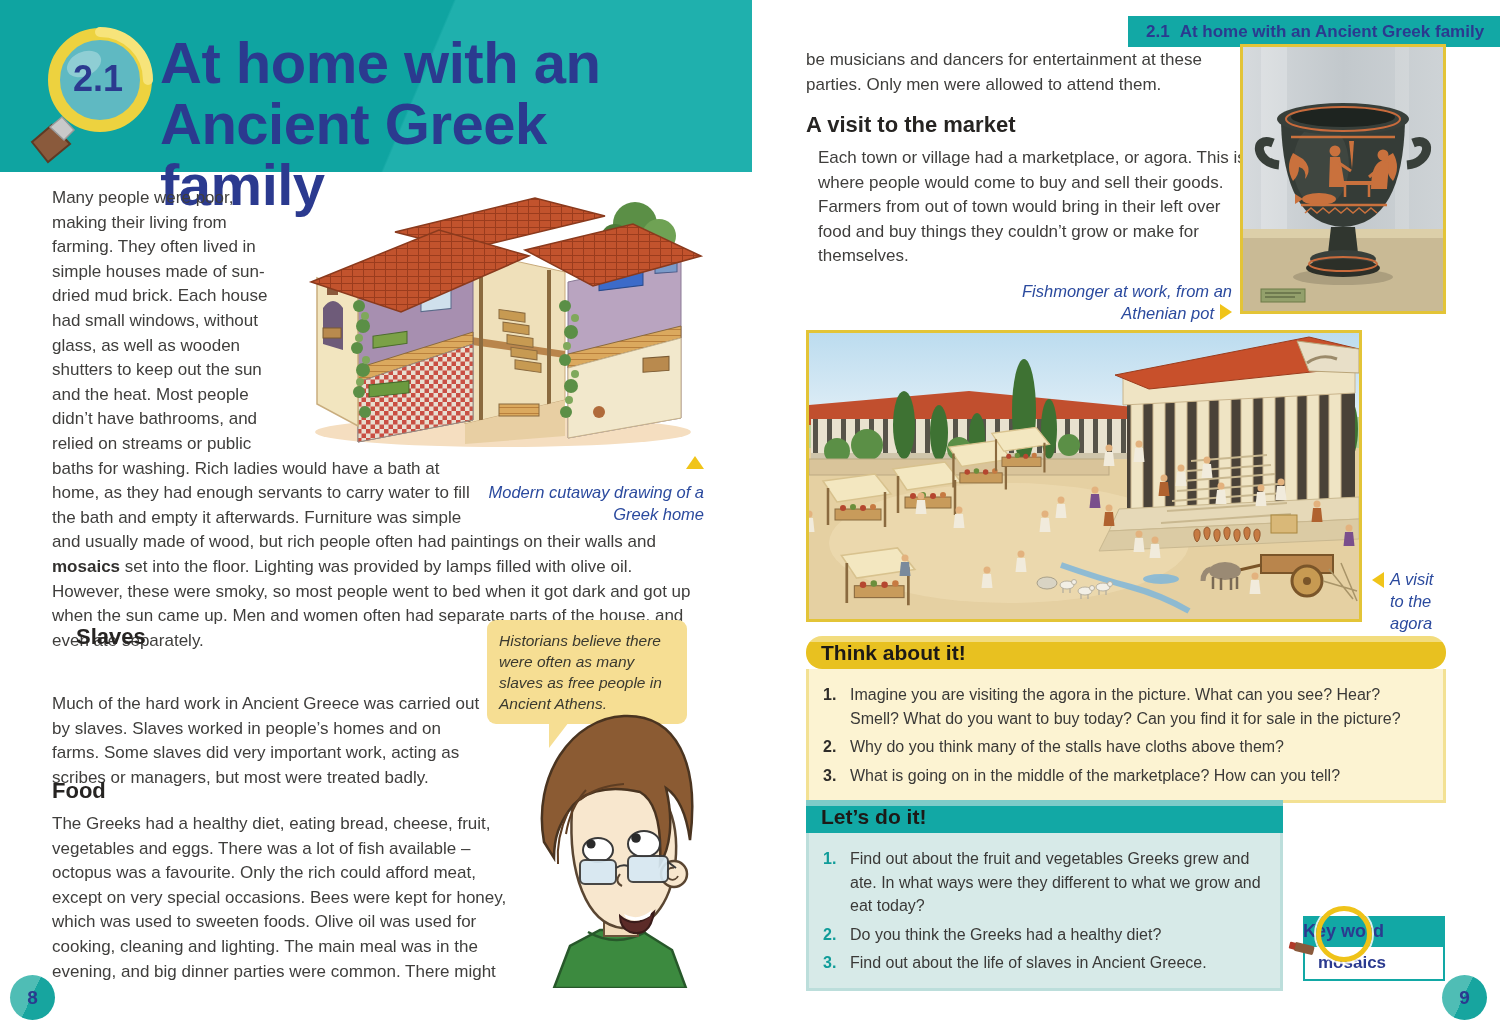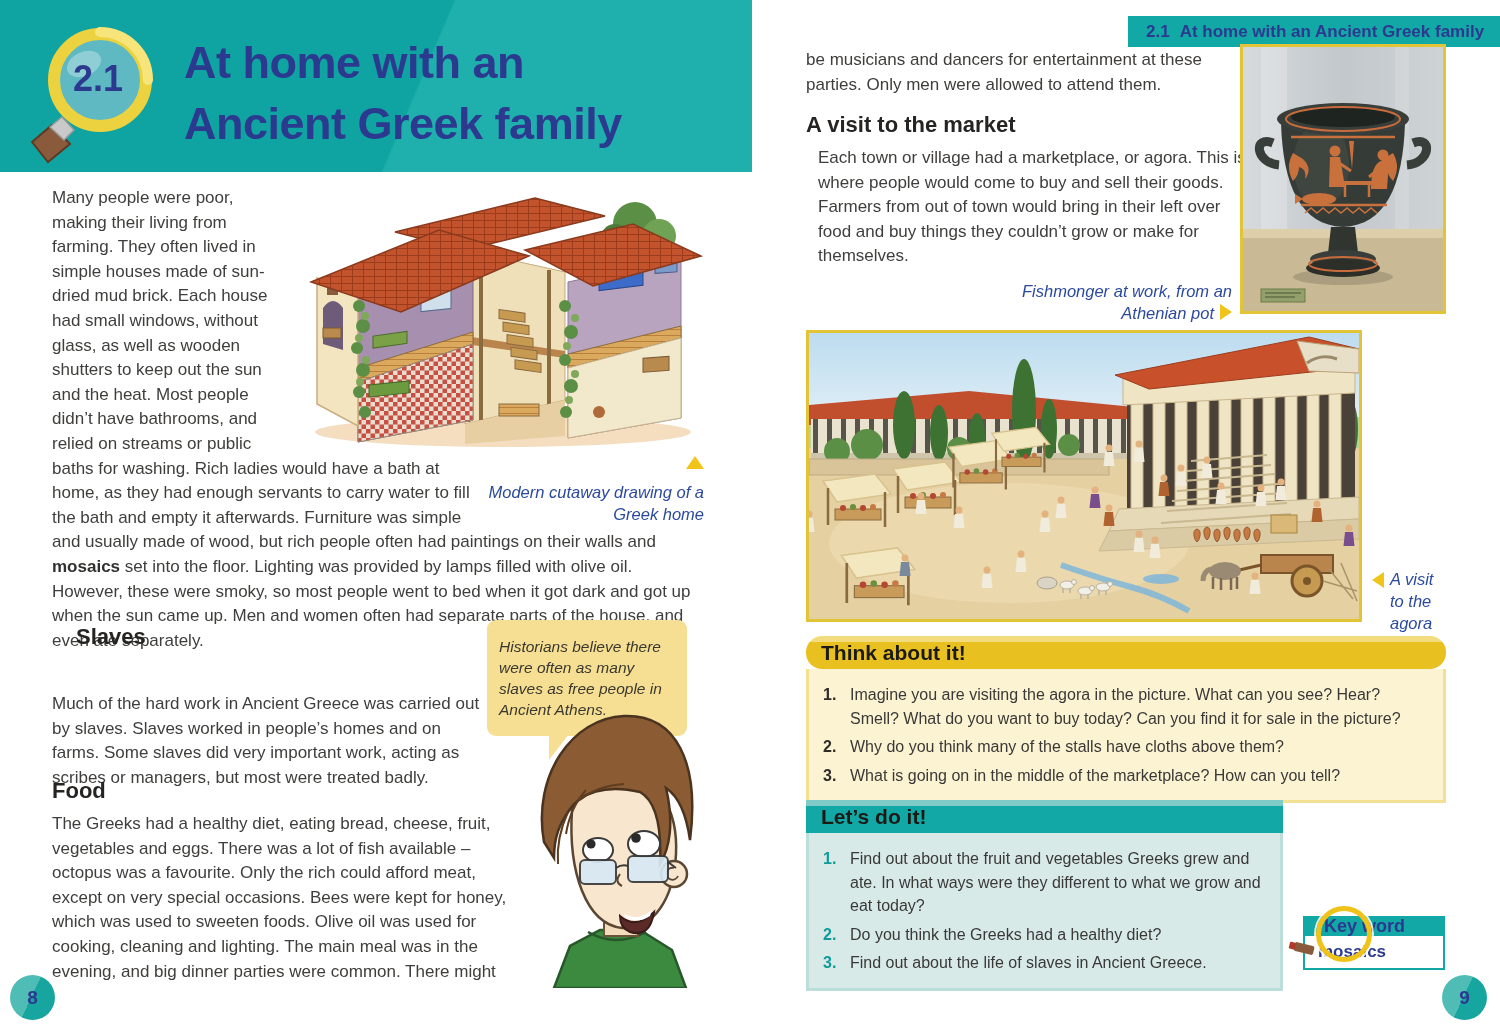--- a/index.html
+++ b/index.html
@@ -4,38 +4,38 @@
 <style>
   html,body{margin:0;padding:0;background:#fff;}
   .spread{position:relative;width:1500px;height:1035px;background:#ffffff;overflow:hidden;
           font-family:"Liberation Sans",sans-serif;color:#3f3e3c;}
   
   .header-band{position:absolute;left:0;top:0;width:752px;height:172px;
     background:linear-gradient(113deg,#0fa4a1 55%,#1fb0ad 55.3%);}
   .lens-wrap{position:absolute;left:24px;top:14px;width:140px;height:152px;}
   .lens-badge{position:absolute;left:36px;top:44px;width:76px;text-align:center;
     font-size:36px;font-weight:bold;color:#2b3a8f;}
-  .page-title{position:absolute;left:184px;top:32px;width:560px;
-    font-size:45px;line-height:61px;font-weight:bold;color:#2b3a8f;letter-spacing:-0.5px;}
+  .page-title{position:absolute;left:160px;top:32px;width:560px;
+    font-size:58px;line-height:61px;font-weight:bold;color:#2b3a8f;letter-spacing:-0.5px;}
   
   .intro{position:absolute;left:52px;top:186px;width:652px;font-size:17px;line-height:24.6px;}
   .intro b{color:#32302e;}
   .house-float{float:right;width:402px;height:264px;margin-left:10px;margin-bottom:2px;}
   .house-cap{float:right;clear:right;width:232px;text-align:right;margin-top:4px;margin-bottom:0;}
   .cap-text{font-style:italic;color:#2b4a9e;font-size:16.5px;line-height:22px;}
   .tri-up{display:inline-block;width:0;height:0;border-left:9px solid transparent;
     border-right:9px solid transparent;border-bottom:13px solid #f0c419;margin-bottom:4px;}
   .tri-right{display:inline-block;width:0;height:0;border-top:8px solid transparent;
     border-bottom:8px solid transparent;border-left:12px solid #f0c419;}
   .tri-left{display:inline-block;width:0;height:0;border-top:8px solid transparent;
     border-bottom:8px solid transparent;border-right:12px solid #f0c419;}
   .sec-head{position:absolute;font-size:22px;font-weight:bold;color:#262422;}
   .body-text{position:absolute;font-size:17px;line-height:24.6px;}
   .speech{position:absolute;left:487px;top:620px;width:176px;background:#f6de93;
-    border-radius:9px;padding:16px 12px;font-size:15.5px;line-height:21px;
+    border-radius:9px;padding:10px 12px;font-size:15.5px;line-height:21px;
     font-style:italic;color:#3a392f;}
   .speech:after{content:"";position:absolute;left:62px;bottom:-24px;width:0;height:0;
     border-top:26px solid #f6de93;border-right:20px solid transparent;}
   .pagenum{position:absolute;width:45px;height:45px;border-radius:50%;
     background:linear-gradient(115deg,#4fbdb5 48%,#17a59f 48%);
     display:flex;align-items:center;justify-content:center;
     font-size:19px;font-weight:bold;color:#2b3a8f;}
   
   .r-header{position:absolute;left:1128px;top:16px;width:372px;height:31px;background:#12a8a5;
     display:flex;align-items:center;padding-left:18px;box-sizing:border-box;
@@ -54,22 +54,22 @@
   .lets  .act-head{background:linear-gradient(#7fcbc8 0 6px,#12a8a5 6px);}
   .act-body{padding:9px 14px 8px 14px;}
   .think .act-body{background:#fcf3d2;border:3px solid #f3e193;border-top:none;}
   .lets  .act-body{background:#d7eae8;border:3px solid #bcdedb;border-top:none;}
   .act-item{display:flex;margin:5px 0;font-size:16px;line-height:23.5px;color:#3a3937;}
   .act-item .n{flex:none;width:27px;font-weight:bold;}
   .think .n{color:#2e2c29;}
   .lets .n{color:#0f9c99;}
   
   .kw-box{position:absolute;left:1303px;top:916px;width:142px;}
-  .kw-head{height:20px;background:#12a8a5;display:flex;align-items:center;
-    padding-left:21px;font-size:18px;font-weight:bold;color:#2b3a8f;}
+  .kw-head{height:31px;background:#12a8a5;display:flex;align-items:center;
+    font-size:18px;font-weight:bold;color:#2b3a8f;}
   .kw-body{height:32px;background:#ffffff;border:2px solid #12a8a5;border-top:none;
     display:flex;align-items:center;padding-left:13px;
     font-size:17px;color:#2b3a8f;font-weight:bold;}
   .kw-ring{position:absolute;left:13px;top:-10px;width:46px;height:46px;border-radius:50%;
     border:5px solid #efc319;box-shadow:0 0 0 2px rgba(255,255,255,.85);}
   .kw-handle{position:absolute;left:-9px;top:28px;width:20px;height:9px;background:#8a5a3c;
     transform:rotate(14deg);border-radius:2px;}
   .kw-handle:before{content:"";position:absolute;left:-5px;top:1px;width:6px;height:7px;
     background:#b03a2a;border-radius:1px;}
 </style>

